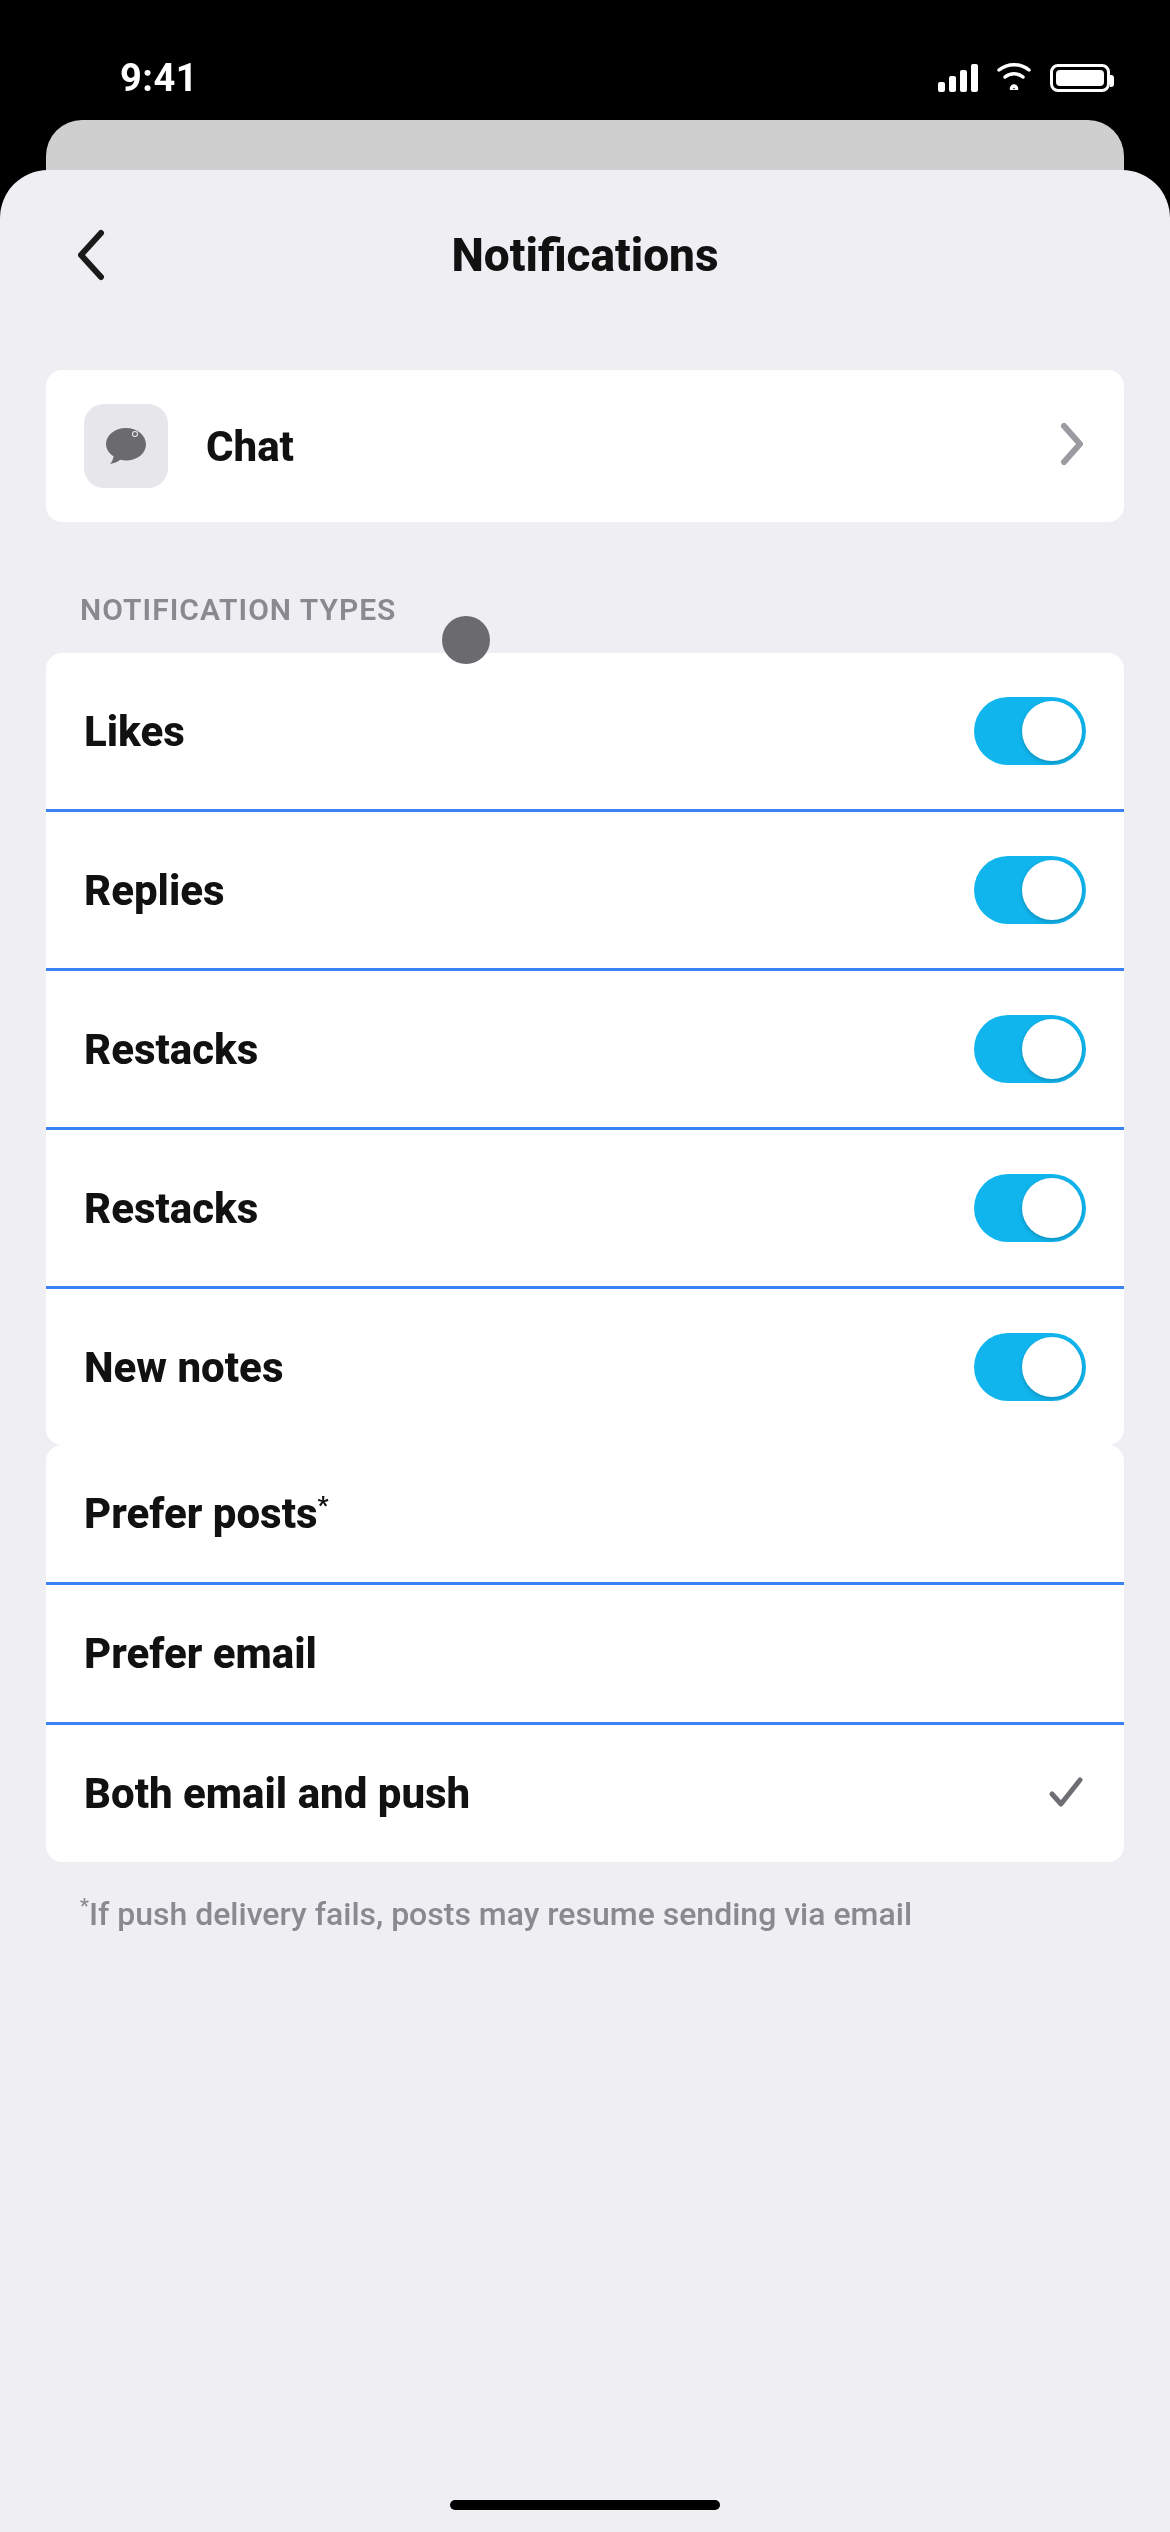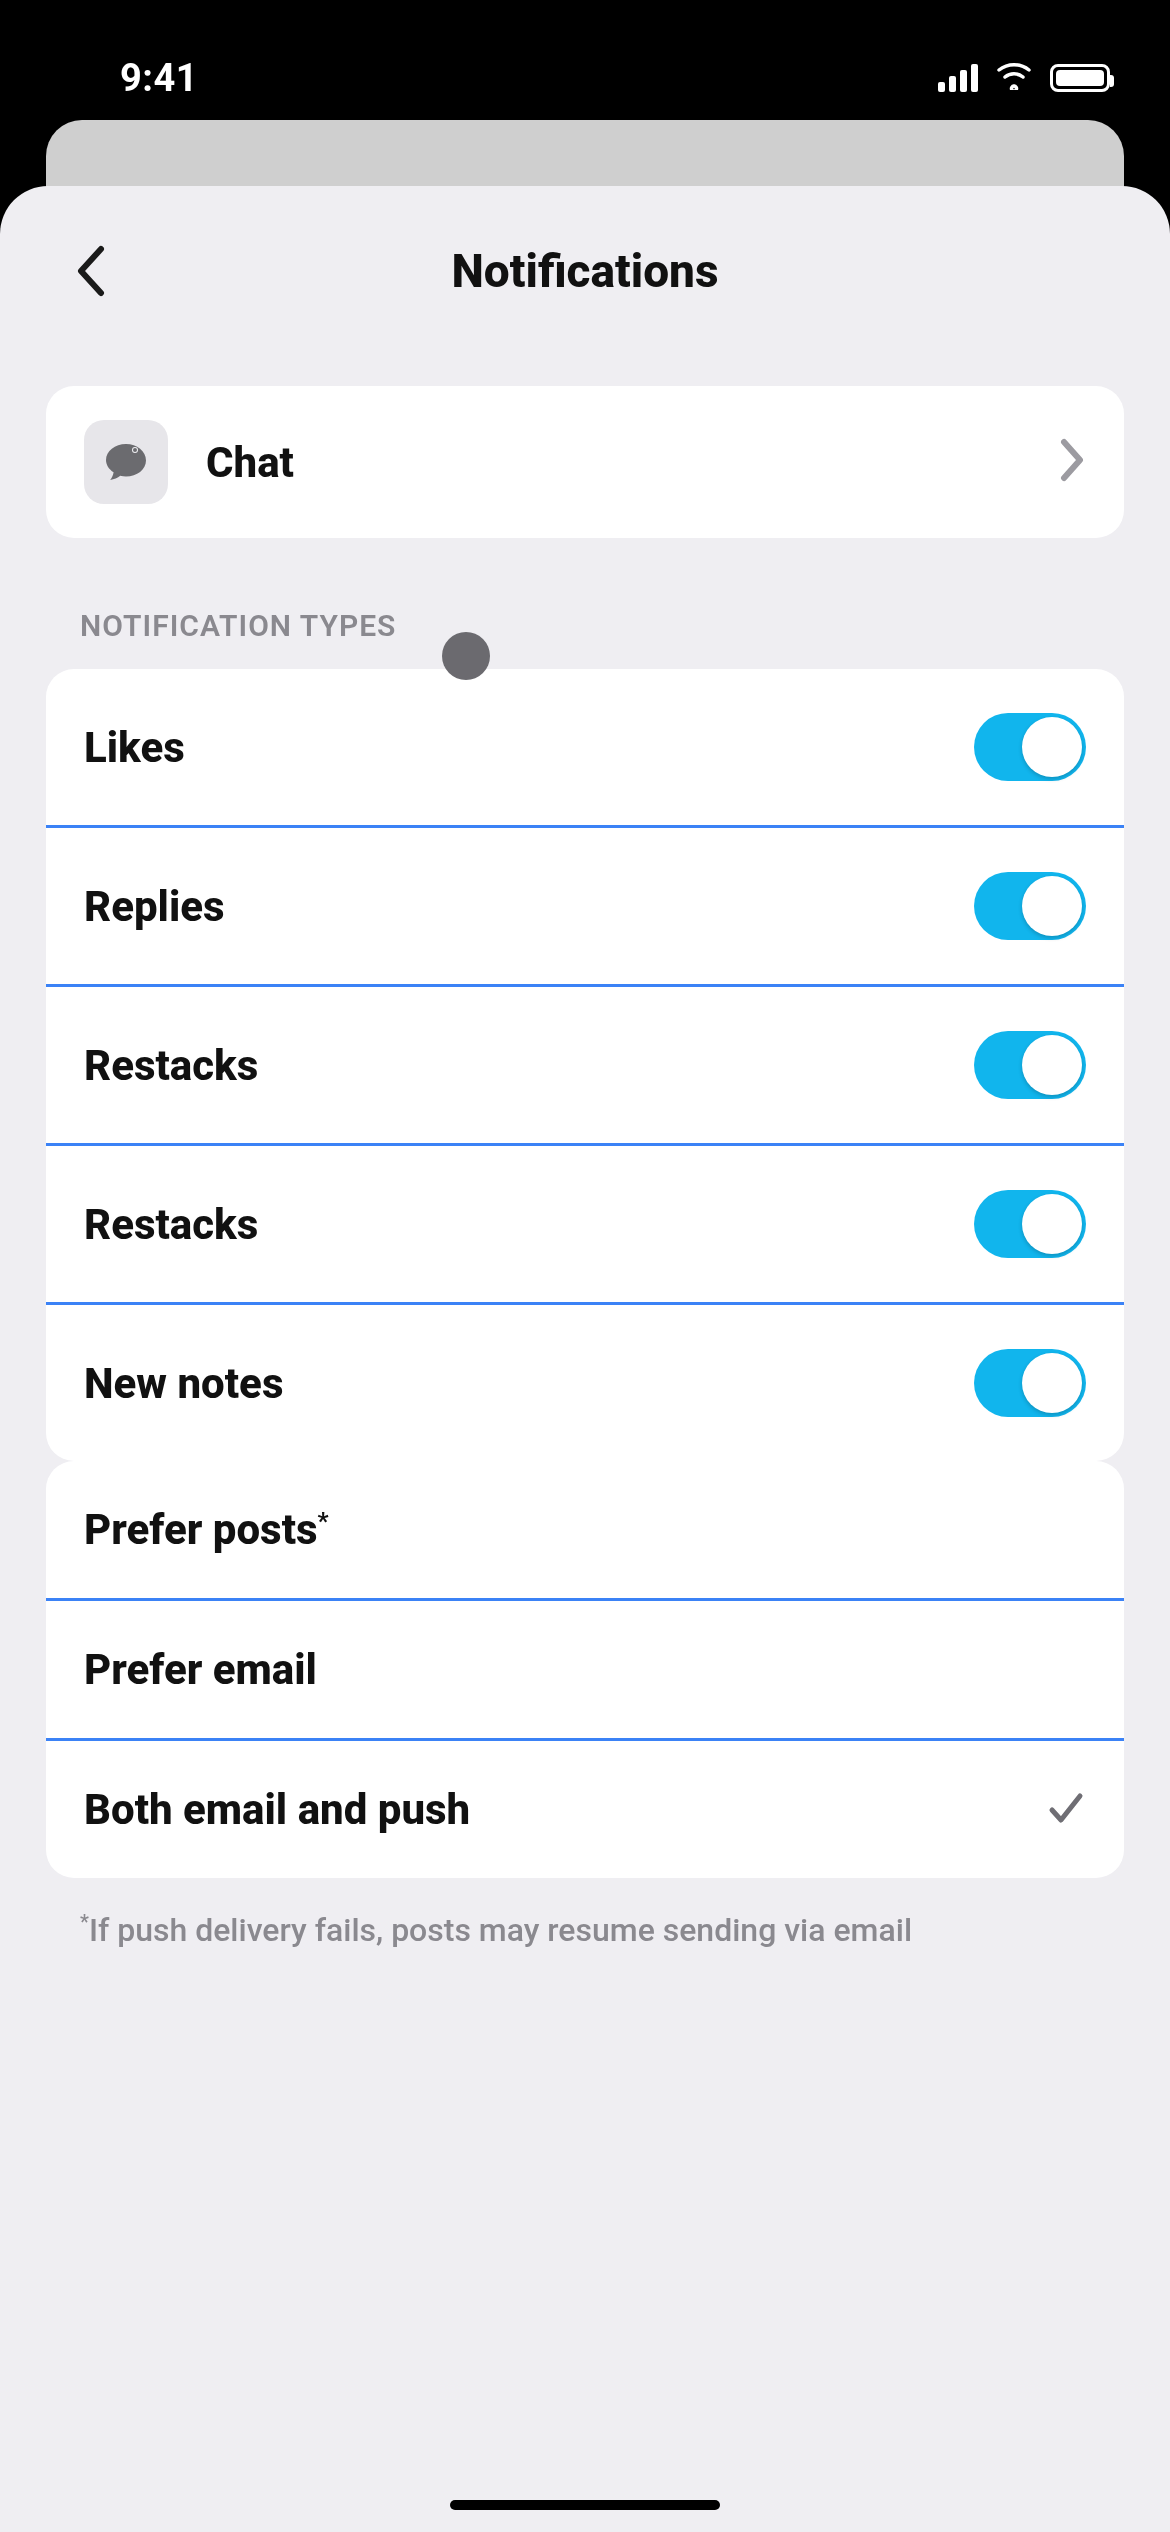--- a/index.html
+++ b/index.html
@@ -77,21 +77,20 @@
     border-radius:36px 36px 0 0;
   }
 
   
   .sheet {
     position:absolute;
     top:170px; left:0; right:0; bottom:0;
     background:#efeef2;
     border-radius:48px 48px 0 0;
     padding: 30px 0 0;
-    margin-top: 16px;
   }
 
   .nav-header {
     display:flex;
     align-items:center;
     height:110px;
     position:relative;
     margin-bottom: 60px;
   }
   .back-btn {
@@ -108,21 +107,21 @@
     font-weight:800;
     color:#111;
   }
 
   .section {
     padding: 0 46px;
   }
 
   .card {
     background:#fff;
-    border-radius:28px;
+    border-radius:16px;
     overflow:hidden;
   }
 
   .chat-row {
     display:flex;
     align-items:center;
     padding:34px 38px;
     gap:38px;
   }
   .chat-icon-box {

